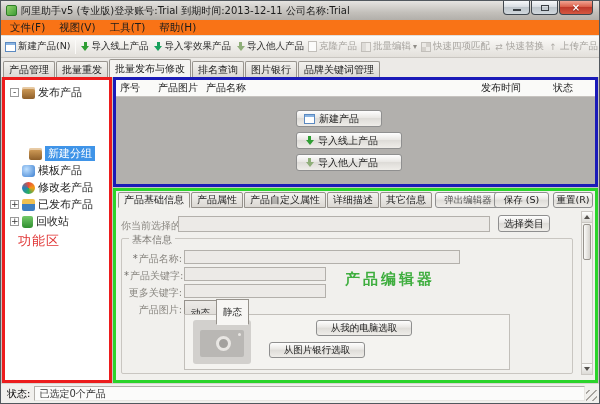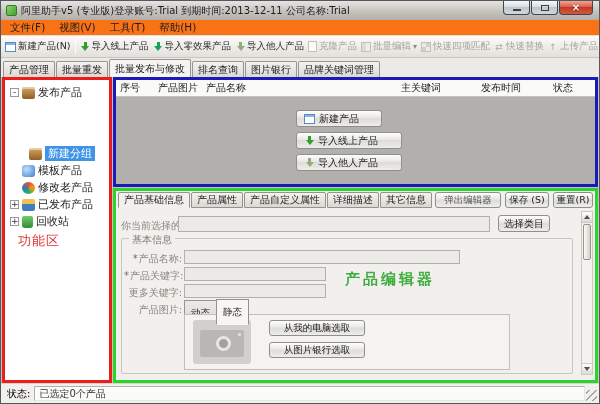--- a/index.html
+++ b/index.html
@@ -98,42 +98,42 @@
 
   
   .editor-box { flex:1; min-height:0; margin-top:1px; border:3px solid #2bd42b; background:#f1f0ed;
                 position:relative; font-size:10px; color:#1c1c1c; }
   .etabs { position:absolute; left:2px; top:1px; display:flex; gap:1px; z-index:2; }
   .etab { padding:1px 5px; height:16px; display:flex; align-items:center;
           background:linear-gradient(#f3f2ef,#dbd8d3); border:1px solid #96928c; border-radius:2px 2px 0 0; }
   .etab.active { background:#f1f0ed; border-bottom-color:#f1f0ed; }
   .eact { position:absolute; top:1px; height:16px; font-size:9.5px; }
   .eact.a1 { right:94px; width:66px; color:#555; }
-  .eact.a2 { right:46px; width:44px; }
+  .eact.a2 { right:46px; width:55px; }
   .eact.a3 { right:2px;  width:40px; }
   .elabel { position:absolute; color:#8a8781; font-size:10px; white-space:nowrap; }
   .einput { position:absolute; height:15px; background:#eceae7; border:1px solid #b3b0ab; font-family:inherit; font-size:10px; padding:0 3px; }
   .sel-input { left:62px; top:25px; width:312px; height:16px; }
   .cat-btn { position:absolute; left:382px; top:24px; width:52px; height:17px; }
   .groupbox { position:absolute; left:5px; top:47px; width:452px; bottom:6px; border:1px solid #c9c6c1; border-radius:2px; }
   .glegend { position:absolute; top:-6px; left:7px; background:#f1f0ed; padding:0 3px; font-size:10px; color:#7d7a75; }
   .flabel { position:absolute; width:58px; text-align:right; color:#8a8781; white-space:nowrap; }
   .mark { color:#6f6c68; margin-right:1px; }
   .f-in { left:62px; height:14px; }
   .annot-green { position:absolute; left:223px; top:31px; color:#3fae3f; font-size:15px; font-weight:bold; letter-spacing:3px; white-space:nowrap; }
   .itab { position:absolute; height:14px; font-size:9.5px; padding:12px 6px; display:flex; align-items:center;
           border:1px solid #96928c; background:linear-gradient(#eceae7,#d8d5d0); }
   .itab.active { height:16px; background:#f7f6f4; border-bottom-color:#f7f6f4; z-index:2; }
   .image-panel { position:absolute; left:62px; top:75px; width:326px; height:56px; border:1px solid #c2bfba; background:#f4f3f0; }
   .camera-ph { position:absolute; left:8px; top:5px; width:58px; height:44px; background:#d2d0cd; border-radius:3px; }
   .cam-body { position:absolute; left:7px; top:10px; right:7px; bottom:7px; background:#b9b7b4; border-radius:2px; }
   .cam-lens { position:absolute; left:23px; top:16px; width:15px; height:15px; border:3px solid #e8e6e3; border-radius:50%; background:#a3a19e; }
   .cam-dot { position:absolute; right:10px; top:13px; width:3px; height:3px; border-radius:50%; background:#e8e6e3; }
   .iph-btn { position:absolute; left:84px; width:96px; height:16px; font-size:9.5px; }
-  .ib1 { top:5px; } .ib2 { top:27px; }
+  .ib1 { top:5px;margin-left:47px; } .ib2 { top:27px; }
 
   
   .vscroll { position:absolute; right:2px; top:20px; bottom:5px; width:12px; background:#f3f2ef; border:1px solid #cbc8c3; }
   .varrow { position:absolute; left:0; right:0; height:11px; background:linear-gradient(#fdfdfc,#dcdad6);
             display:flex; align-items:center; justify-content:center; }
   .varrow.up { top:0; border-bottom:1px solid #cbc8c3; }
   .varrow.down { bottom:0; border-top:1px solid #cbc8c3; }
   .tri-up { width:0; height:0; border-left:3px solid transparent; border-right:3px solid transparent; border-bottom:4px solid #55524e; }
   .tri-dn { width:0; height:0; border-left:3px solid transparent; border-right:3px solid transparent; border-top:4px solid #55524e; }
   .vthumb { position:absolute; left:1px; right:1px; top:12px; height:36px;
@@ -264,21 +264,20 @@
       <div class="annot-red">功能区</div>
     </div>
 
     <div class="right-col">
 
       <div class="list-box">
         <div class="list-header">
           <span class="lcol lc1">序号</span>
           <span class="lcol lc2">产品图片</span>
           <span class="lcol lc3">产品名称</span>
-          <span class="lcol lc4">主关键词</span>
           <span class="lcol lc5">发布时间</span>
           <span class="lcol lc6">状态</span>
         </div>
         <div class="list-body">
           <div class="center-stack">
             <button class="btn cbtn w1">
               <span class="ticon ic-new"></span>
               <span>新建产品</span>
             </button>
             <button class="btn cbtn w2">

